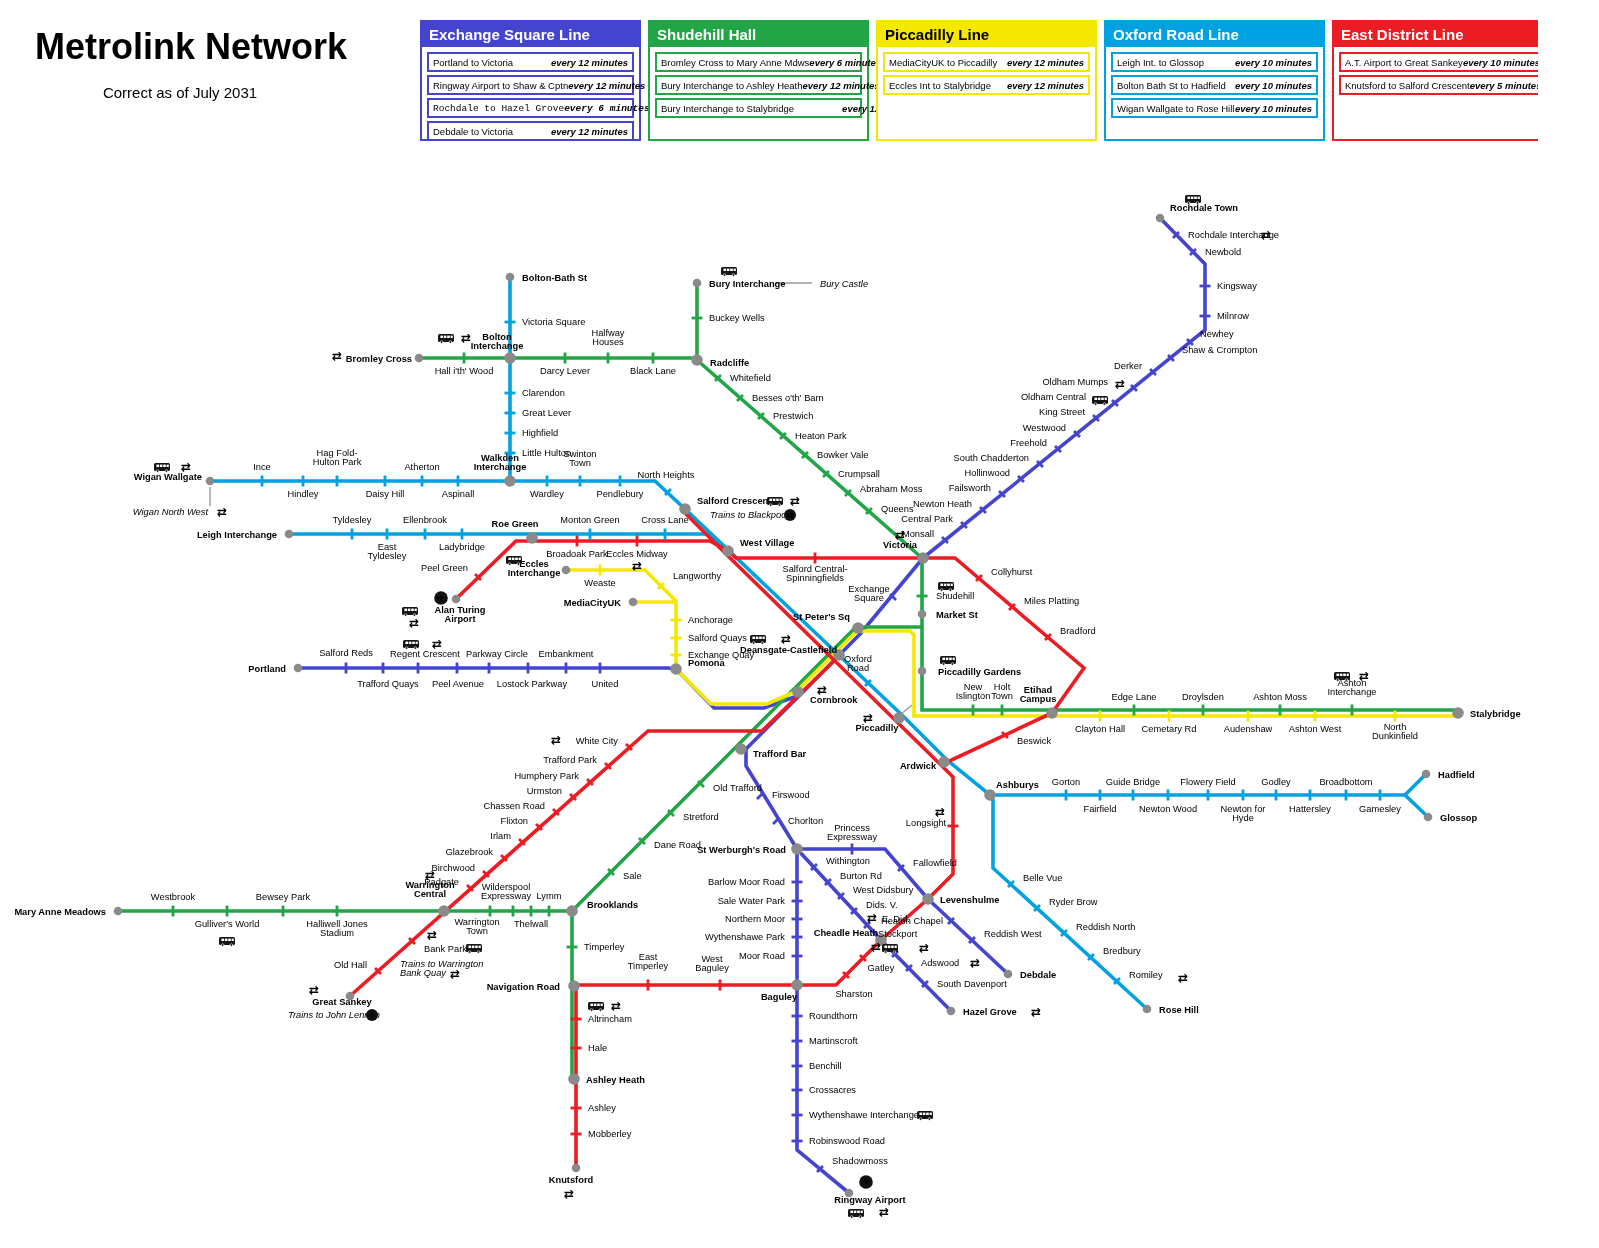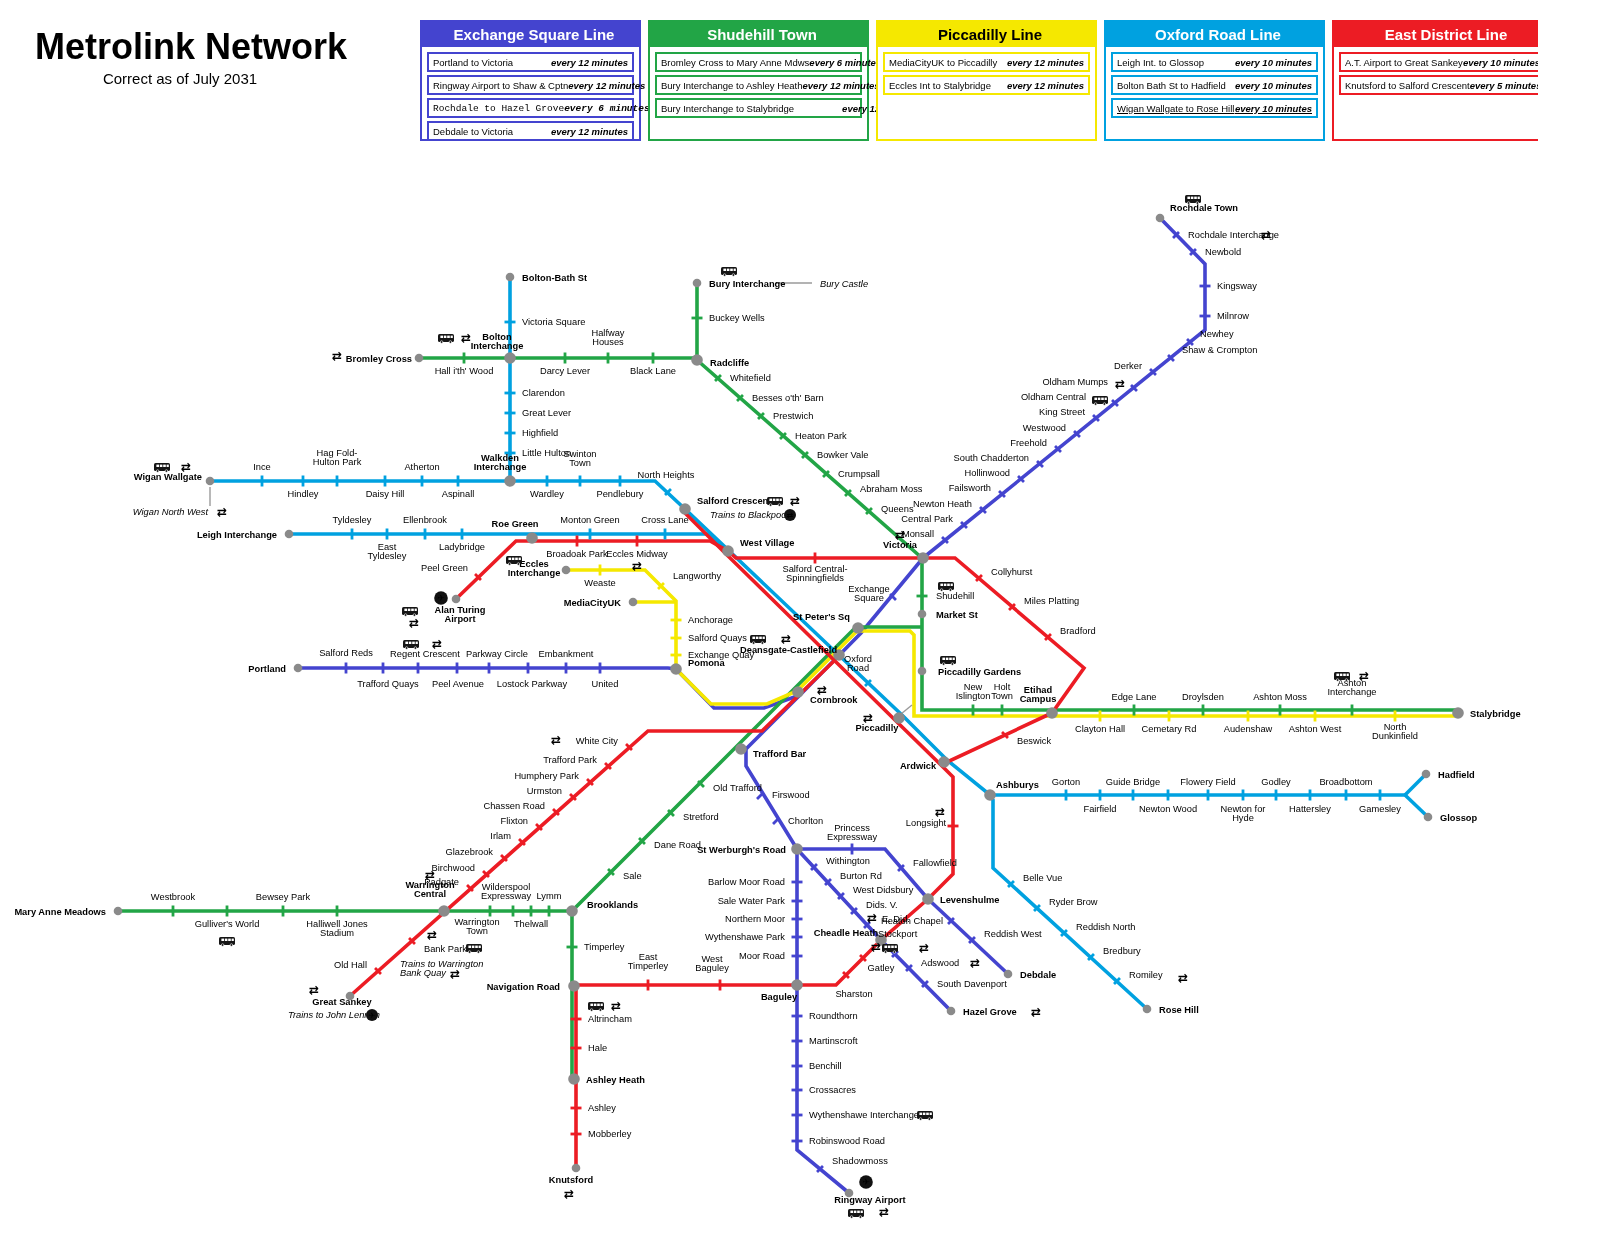--- a/index.html
+++ b/index.html
@@ -1,22 +1,22 @@
 <!DOCTYPE html>
 <html><head>
 <meta charset="utf-8">
 <style>
   html,body{margin:0;padding:0;background:#fff;}
   #page{position:relative;width:1538px;height:1248px;background:#fff;overflow:hidden;
         font-family:"Liberation Sans", sans-serif;}
   #title-block{position:absolute;left:35px;top:26px;z-index:5;}
   #page-title{font-size:36px;font-weight:bold;color:#000;margin:0;letter-spacing:0px;}
-  #page-subtitle{font-size:15px;color:#000;margin-top:2px;text-align:center;width:290px;}
+  #page-subtitle{font-size:15px;color:#000;margin-top:16px;text-align:center;width:290px;}
   #legend{position:absolute;left:420px;top:20px;z-index:5;display:flex;gap:7px;}
-  .legend-box{width:221px;height:121px;background:#fff;border:2px solid #000;box-sizing:border-box;text-align:center;}
+  .legend-box{width:221px;height:121px;background:#fff;border:2px solid #000;box-sizing:border-box;}
   .legend-head{height:25px;line-height:25px;padding-left:7px;font-size:15px;font-weight:bold;}
   .legend-rows{padding:5px 5px 16px 5px;display:flex;flex-direction:column;gap:3px;}
   .legend-row{border:2px solid #000;background:#fff;display:flex;justify-content:space-between;
               align-items:center;padding:1px 4px;height:14px;}
   .legend-route{font-size:9.5px;color:#000;white-space:nowrap;}
   .legend-freq{font-size:9.5px;font-style:italic;font-weight:bold;color:#000;white-space:nowrap;}
   svg text{fill:#000;}
   .lbl{font-family:"Liberation Sans", sans-serif;font-size:9.3px;}
   .lbl.b{font-weight:bold;}
   .lbl.i{font-style:italic;}
@@ -45,21 +45,21 @@
             <span class="legend-route">Rochdale to Hazel Grove</span>
             <span class="legend-freq">every 6 minutes</span>
           </div>
           <div class="legend-row" style="border-color: rgb(68, 68, 207);">
             <span class="legend-route">Debdale to Victoria</span>
             <span class="legend-freq">every 12 minutes</span>
           </div>
         </div>
       </div>
       <div class="legend-box" style="border-color: rgb(34, 165, 70);">
-        <div class="legend-head" style="background: rgb(34, 165, 70); color: rgb(255, 255, 255);">Shudehill Town</div>
+        <div class="legend-head" style="background: rgb(34, 165, 70); color: rgb(255, 255, 255);">Shudehill Hall</div>
         <div class="legend-rows">
           <div class="legend-row" style="border-color: rgb(34, 165, 70);">
             <span class="legend-route">Bromley Cross to Mary Anne Mdws</span>
             <span class="legend-freq">every 6 minutes</span>
           </div>
           <div class="legend-row" style="border-color: rgb(34, 165, 70);">
             <span class="legend-route">Bury Interchange to Ashley Heath</span>
             <span class="legend-freq">every 12 minutes</span>
           </div>
           <div class="legend-row" style="border-color: rgb(34, 165, 70); gap: 48px;">
@@ -85,21 +85,21 @@
         <div class="legend-head" style="background: rgb(0, 161, 224); color: rgb(255, 255, 255);">Oxford Road Line</div>
         <div class="legend-rows">
           <div class="legend-row" style="border-color: rgb(0, 161, 224);">
             <span class="legend-route">Leigh Int. to Glossop</span>
             <span class="legend-freq">every 10 minutes</span>
           </div>
           <div class="legend-row" style="border-color: rgb(0, 161, 224);">
             <span class="legend-route">Bolton Bath St to Hadfield</span>
             <span class="legend-freq">every 10 minutes</span>
           </div>
-          <div class="legend-row" style="border-color: rgb(0, 161, 224); text-decoration: underline;">
+          <div class="legend-row" style="border-color: rgb(0, 161, 224);">
             <span class="legend-route">Wigan Wallgate to Rose Hill</span>
             <span class="legend-freq">every 10 minutes</span>
           </div>
         </div>
       </div>
       <div class="legend-box" style="border-color: rgb(236, 28, 36);">
         <div class="legend-head" style="background: rgb(236, 28, 36); color: rgb(255, 255, 255);">East District Line</div>
         <div class="legend-rows">
           <div class="legend-row" style="border-color: rgb(236, 28, 36);">
             <span class="legend-route">A.T. Airport to Great Sankey</span>

